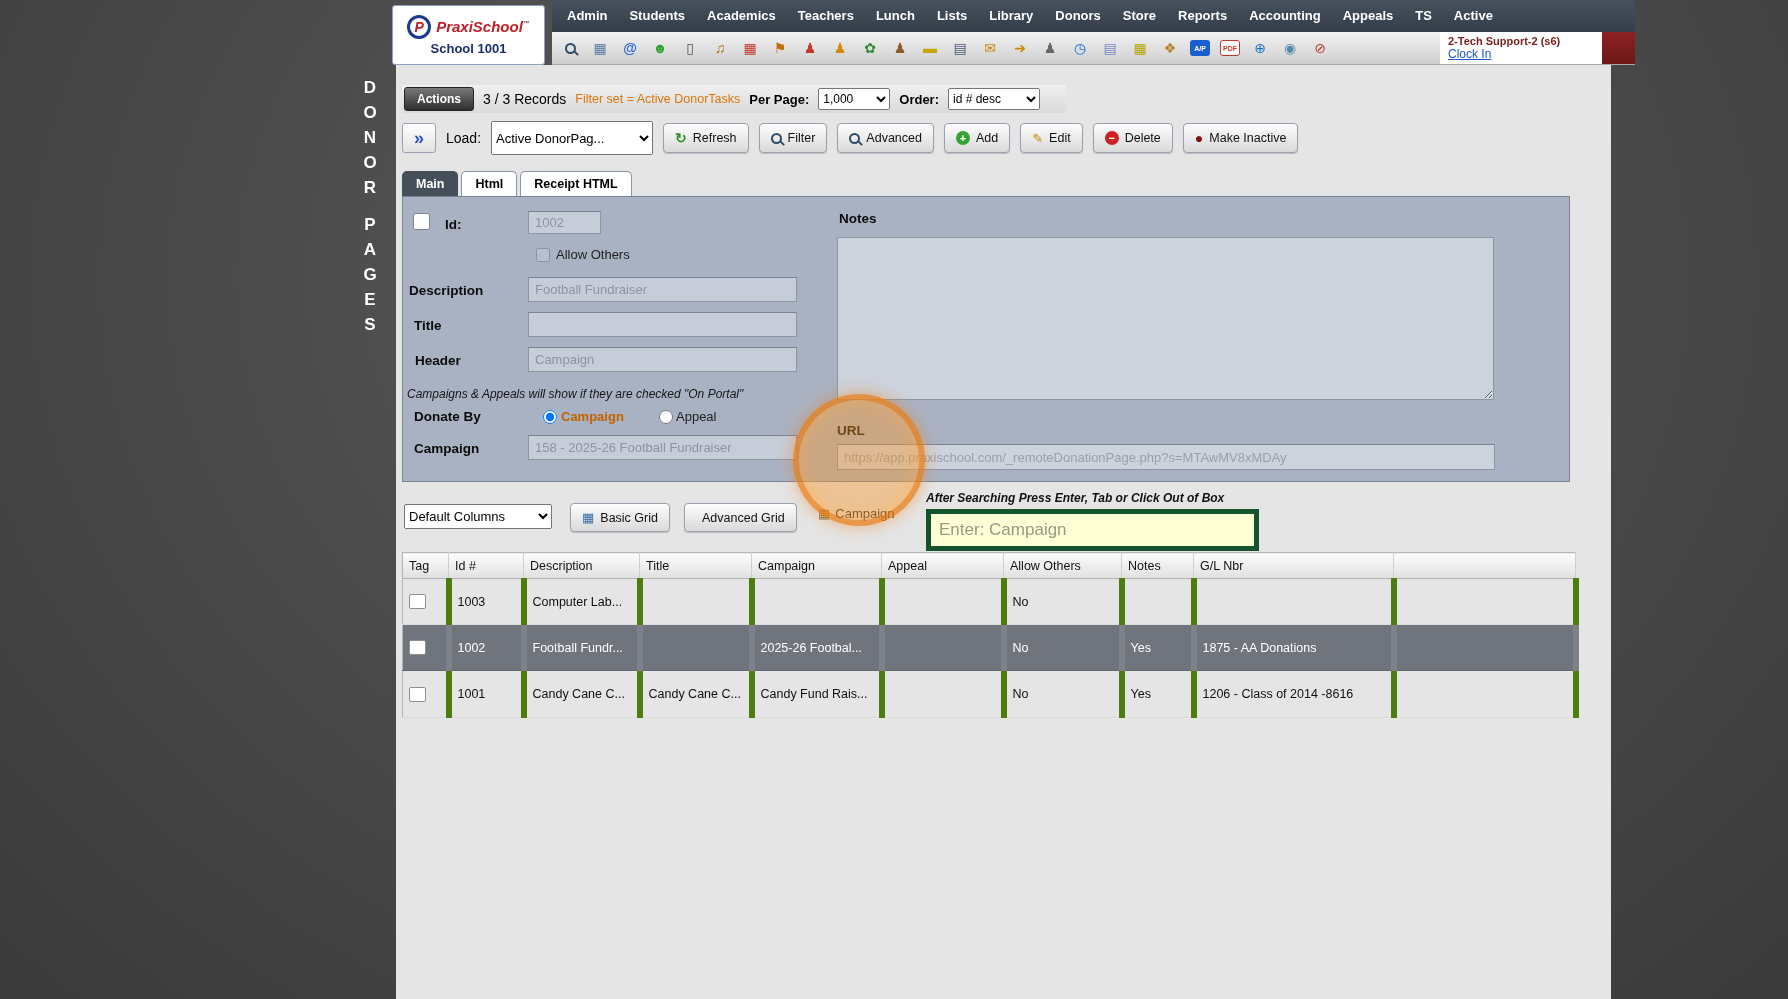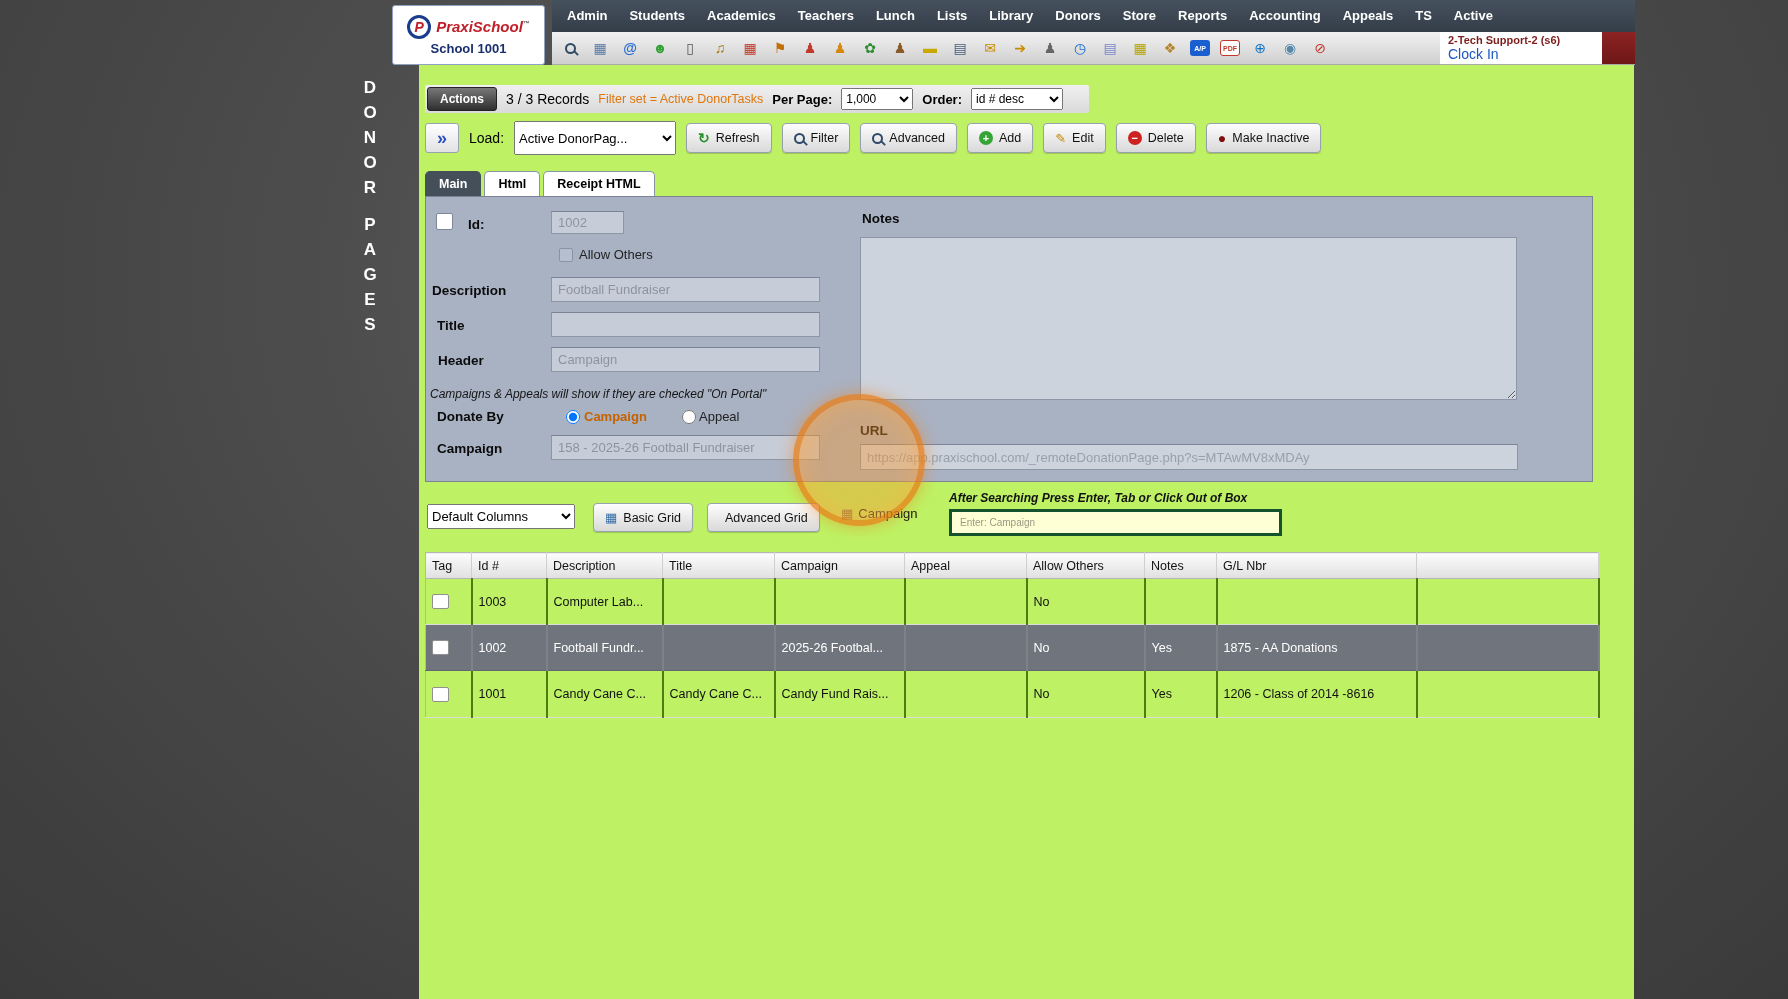--- a/index.html
+++ b/index.html
@@ -23,28 +23,28 @@
   .toolbar{position:absolute;left:552px;top:32px;width:1083px;height:33px;display:flex;align-items:stretch;background:linear-gradient(#f2f2f2,#cfcfcf);border-bottom:1px solid #a9a9a9}
   .ticon-strip{flex:1;display:flex;align-items:center;gap:10px;padding:0 8px;overflow:hidden}
   .ticon{width:20px;height:20px;display:flex;align-items:center;justify-content:center;font-size:14px;cursor:pointer}
   .mag{width:11px;height:11px;border:2px solid #2f4a66;border-radius:50%;position:relative;display:inline-block}
   .mag::after{content:"";position:absolute;width:6px;height:2px;background:#2f4a66;transform:rotate(45deg);right:-5px;bottom:-2px}
   .tile{width:22px;height:16px;border-radius:3px;font-size:7px;font-weight:bold;display:flex;align-items:center;justify-content:center}
   .tile-ap{background:#1a5fd0;color:#fff}
   .tile-pdf{background:#fff;border:1px solid #c0392b;color:#c0392b}
   .user-block{width:162px;background:#fff;padding:3px 8px;display:flex;flex-direction:column;justify-content:center}
   .user-name{color:#7e1d1d;font-size:11px;font-weight:bold;white-space:nowrap}
-  .clock-in{color:#1a56c4;font-size:14px;cursor:pointer;width:max-content}
+  .clock-in{color:#1a56c4;font-size:12px;text-decoration:underline;cursor:pointer;width:max-content}
   .red-block{width:33px;background:linear-gradient(#8d2323,#6e1717)}
   
   .vert{position:absolute;left:360px;width:20px;color:#fff;font-weight:bold;font-size:17px;line-height:25px;word-break:break-all;text-align:center}
   #vert-word-1{top:75px}
   #vert-word-2{top:212px}
   
-  .main{position:absolute;left:419px;top:65px;width:1215px;height:934px;background:#bef264}
+  .main{position:absolute;left:396px;top:65px;width:1215px;height:934px;background:#e5e5e5}
   
   .records-bar{position:absolute;left:6px;top:20px;height:28px;display:flex;align-items:center;gap:9px;background:linear-gradient(#f0f0f0,#dadada);padding:0 26px 0 2px;border-radius:2px}
   .btn-actions{background:linear-gradient(#787878,#2f2f2f);color:#fff;font-size:12px;font-weight:bold;border:1px solid #222;border-radius:3px;padding:4px 12px;cursor:pointer}
   .records-count{font-size:14px;color:#000}
   .filter-set{font-size:12.5px;color:#e0760b}
   .bar-label{font-size:13px;font-weight:bold;color:#000}
   select{font-size:12px;font-family:"Liberation Sans",sans-serif;height:22px}
   
   .load-bar{position:absolute;left:6px;top:56px;display:flex;align-items:center;gap:10px}
   .btn-chev{width:34px;height:30px;background:linear-gradient(#fff,#e2e2e2);border:1px solid #99a2b0;border-radius:3px;color:#2a52be;font-size:18px;font-weight:bold;cursor:pointer;display:flex;align-items:center;justify-content:center}
@@ -71,26 +71,26 @@
   .note-italic{position:absolute;font-size:12px;font-style:italic;color:#151515;white-space:nowrap}
   .radio{position:absolute;width:14px;height:14px}
   .radio-lbl-selected{position:absolute;font-size:13px;font-weight:bold;color:#c56200;white-space:nowrap}
   .notes-area{position:absolute;left:434px;top:40px;width:657px;height:163px;background:#cdd3dd;border:1px solid #8d96a5;resize:both;font-family:"Liberation Sans",sans-serif}
   
   .sel-columns{position:absolute;left:8px;top:439px;width:148px;height:25px;font-size:13px}
   .btn-grid{position:absolute;top:438px;height:29px}
   .ico-grid{color:#3a6ea5;font-size:13px}
   .campaign-chip{position:absolute;left:422px;top:441px;display:flex;align-items:center;gap:5px;font-size:13px;color:#111}
   .hint{position:absolute;left:530px;top:426px;font-size:12px;font-style:italic;font-weight:bold;color:#111;white-space:nowrap}
-  .search-input{position:absolute;left:530px;top:444px;width:333px;height:27px;background:#ffffd6;border:3px solid #14532d;font-size:10px;padding:10px 8px;font-family:"Liberation Sans",sans-serif;color:#555}
+  .search-input{position:absolute;left:530px;top:444px;width:333px;height:27px;background:#ffffd6;border:5px solid #14532d;font-size:17px;padding:16px 8px;font-family:"Liberation Sans",sans-serif;color:#555}
   .search-input::placeholder{color:#9a9a85}
   
   .grid-table{position:absolute;left:6px;top:487px;width:1173px;border-collapse:collapse;font-size:12.5px;border:1px solid #b5b5b5;table-layout:fixed}
   .grid-table th{background:linear-gradient(#fcfcfc,#e0e0e0);border-right:1px solid #cfcfcf;border-bottom:1px solid #b5b5b5;padding:4px 6px;text-align:left;font-weight:normal;color:#111;height:26px;overflow:hidden;white-space:nowrap}
-  .grid-table td{border-right:2px solid #4d7c0f;border-bottom:1px solid #dcdcdc;padding:15px 6px;height:44px;color:#111;overflow:hidden;white-space:nowrap}
+  .grid-table td{border-right:6px solid #4d7c0f;border-bottom:1px solid #dcdcdc;padding:15px 6px;height:44px;color:#111;overflow:hidden;white-space:nowrap}
   .grid-table tr.selected td{background:#70747d;color:#fff;border-right-color:#7d818a;border-bottom-color:#63666e}
   .row-chk{width:17px;height:15px;background:#fff;border:1px solid #909090;border-radius:2px;display:inline-block;vertical-align:middle}
   
   .highlight-circle{position:absolute;left:793px;top:394px;width:132px;height:132px;border-radius:50%;
     background:rgba(245,150,45,.42);
     border:6px solid rgba(232,122,20,.6);
     box-shadow:0 0 16px rgba(240,130,30,.55), inset 0 0 22px rgba(255,175,80,.5);
     z-index:60;pointer-events:none}
 </style>
 </head>

